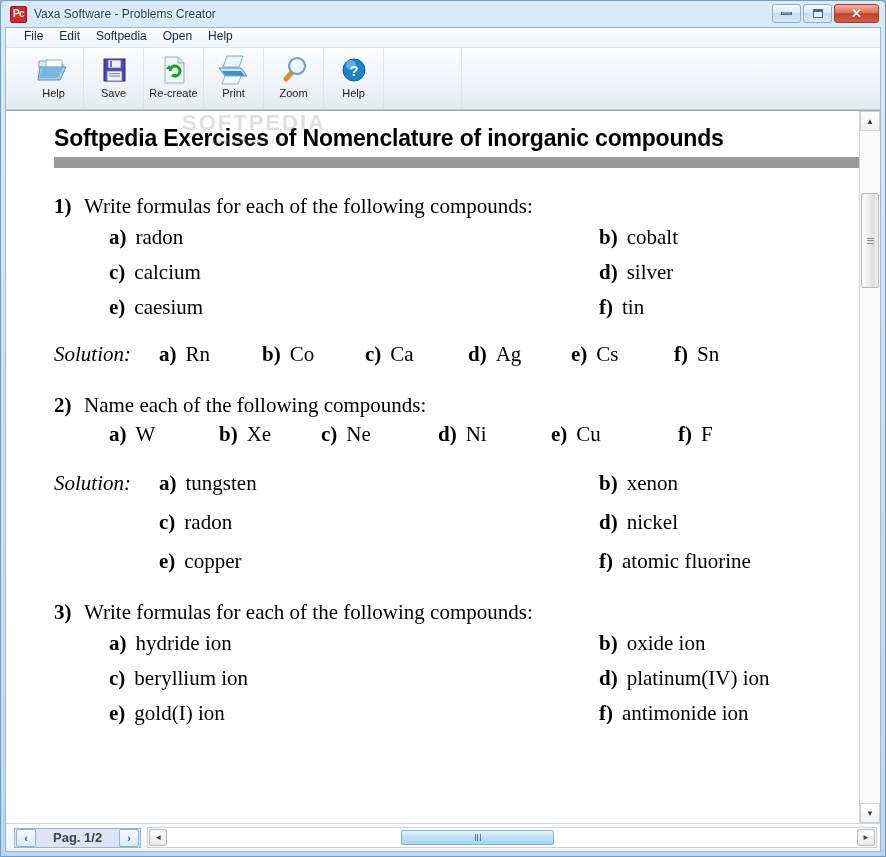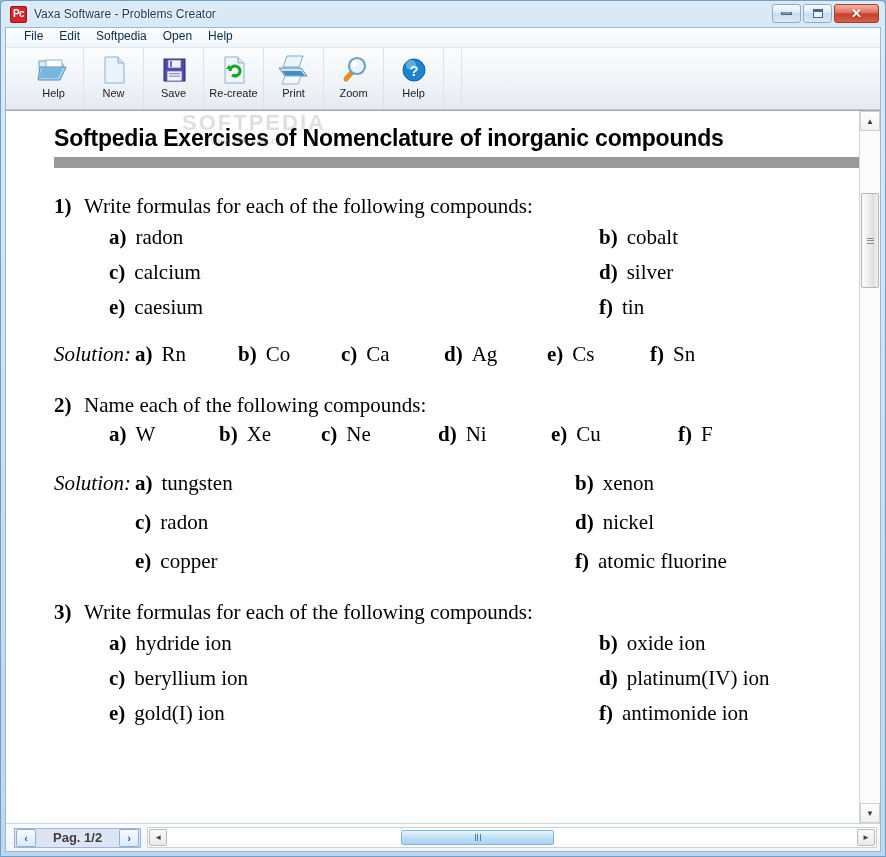--- a/index.html
+++ b/index.html
@@ -177,21 +177,21 @@
     font-size: 21px;
   }
   .opt { display: flex; align-items: baseline; white-space: nowrap; }
   .opt-k { font-weight: bold; margin-right: 9px; }
 
   .solution-row {
     margin-top: 22px;
     display: flex; align-items: baseline;
     font-size: 21px;
   }
-  .sol-label { font-style: italic; flex: 0 0 auto; margin-right: 4px; }
+  .sol-label { font-style: italic; flex: 0 0 auto; margin-right: 28px; }
   .sol-inline { display: flex; }
   .sol-inline .opt { width: 103px; }
   .sol-inline .opt:last-child { width: auto; }
 
   .solution-block {
     margin-top: 24px;
     display: flex; align-items: flex-start;
     font-size: 21px;
   }
   .solution-block .sol-label { padding-top: 0; }
@@ -327,29 +327,20 @@
           <svg width="34" height="30" viewBox="0 0 34 30">
             <path d="M2 6 h11 l3 3 h10 v4 H2 z" fill="#dcecf8" stroke="#6f9bc2" stroke-width="1"></path>
             <path d="M9 5 h16 v11 H9 z" fill="#ffffff" stroke="#8fb2cc" stroke-width="1"></path>
             <path d="M3 12 h26 l-6 13 H1 z" fill="#a9d2ee" stroke="#5b8cb5" stroke-width="1"></path>
             <path d="M5 13 h21 l-5 10 H2 z" fill="#4f9ed4" opacity="0.55"></path>
           </svg>
         </div>
         <div class="tb-label">Help</div>
       </div>
 
-      <div class="tb-btn">
-        <div class="tb-ico">
-          <svg width="34" height="32" viewBox="0 0 34 32">
-            <path d="M8 3 h13 l6 6 v20 H8 z" fill="#e9f3fb" stroke="#8fb2cc" stroke-width="1"></path>
-            <path d="M21 3 v6 h6" fill="#cfe3f3" stroke="#8fb2cc" stroke-width="1"></path>
-          </svg>
-        </div>
-        <div class="tb-label">New</div>
-      </div>
 
       <div class="tb-btn">
         <div class="tb-ico">
           <svg width="30" height="30" viewBox="0 0 30 30">
             <rect x="5" y="4" width="21" height="22" fill="#4e49a8" stroke="#2f2b74" stroke-width="1"></rect>
             <rect x="9" y="5" width="13" height="8" fill="#eef2fb" stroke="#6a66b5" stroke-width="0.8"></rect>
             <rect x="11" y="6" width="2" height="6" fill="#6f6bbd"></rect>
             <rect x="8" y="16" width="15" height="10" fill="#eef2fb" stroke="#6a66b5" stroke-width="0.8"></rect>
             <rect x="10" y="18" width="11" height="1.2" fill="#8f8ccb"></rect>
             <rect x="10" y="20.5" width="11" height="1.2" fill="#8f8ccb"></rect>

